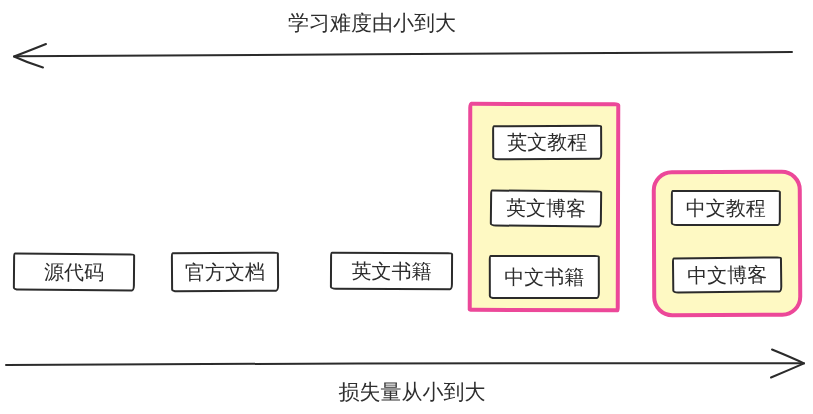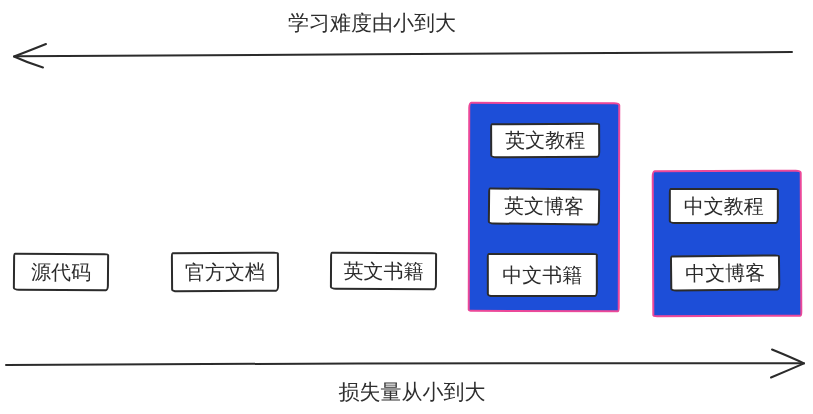--- a/index.html
+++ b/index.html
@@ -33,23 +33,23 @@
     display: flex;
     align-items: center;
     justify-content: center;
     font-size: 20px;
     white-space: nowrap;
     background: #ffffff;
     box-sizing: border-box;
   }
   .group {
     position: absolute;
-    border: 2px solid #ec4899;
+    border: 4px solid #ec4899;
     border-radius: 3px 6px 2px 5px / 6px 3px 5px 2px;
-    background: #1d4ed8;
+    background: #fef9c3;
     box-sizing: border-box;
   }
   .r1 { transform: rotate(0.45deg); }
   .r2 { transform: rotate(-0.4deg); }
   .r3 { transform: rotate(0.3deg); }
   .r4 { transform: rotate(-0.25deg); }
   .r0 { transform: rotate(0.15deg); }
 </style>
 </head>
 <body>
@@ -64,32 +64,32 @@
       <path d="M 46 44 Q 26 52 14 56.5"></path>
       <path d="M 14 56.5 Q 27 62.5 43 67.5"></path>
     </g>
     <g fill="none" stroke="#2b2b2b" stroke-width="2" stroke-linecap="round">
       <path d="M 6 365 C 260 363.5 560 362.5 801 363.2"></path>
       <path d="M 772 349.5 Q 794 358.5 804 363.4"></path>
       <path d="M 804 363.4 Q 789 370 771 377.5"></path>
     </g>
   </svg>
 
-  <div class="box r1" style="left:13px; top:253px; width:96px; height:38px;">源代码</div>
+  <div class="box r1" style="left:13px; top:253px; width:122px; height:38px;">源代码</div>
 
   <div class="box r2" style="left:171px; top:252px; width:108px; height:40px;">官方文档</div>
 
-  <div class="box r3" style="left:330px; top:252px; width:107px; height:38px;">英文书籍</div>
+  <div class="box r3" style="left:330px; top:252px; width:123px; height:38px;">英文书籍</div>
 
   <div class="group r0" style="left:468px; top:102px; width:152px; height:210px;">
     <div class="box r2" style="left:20px; top:19px; width:110px; height:35px;">英文教程</div>
     <div class="box r1" style="left:18px; top:84px; width:112px; height:37px;">英文博客</div>
     <div class="box r4" style="left:17px; top:149px; width:111px; height:44px;">中文书籍</div>
   </div>
 
-  <div class="group r4" style="left:652px; top:170px; width:150px; height:147px;">
+  <div class="group r4" style="left:652px; top:170px; width:150px; height:147px;border-radius:20px;">
     <div class="box r3" style="left:15px; top:16px; width:110px; height:36px;">中文教程</div>
     <div class="box r2" style="left:16px; top:83px; width:110px; height:36px;">中文博客</div>
   </div>
 
   <div class="axis-label" style="left:380px; top:378px;margin-left:32px;">损失量从小到大</div>
 
 </div>
 
 </body></html>

